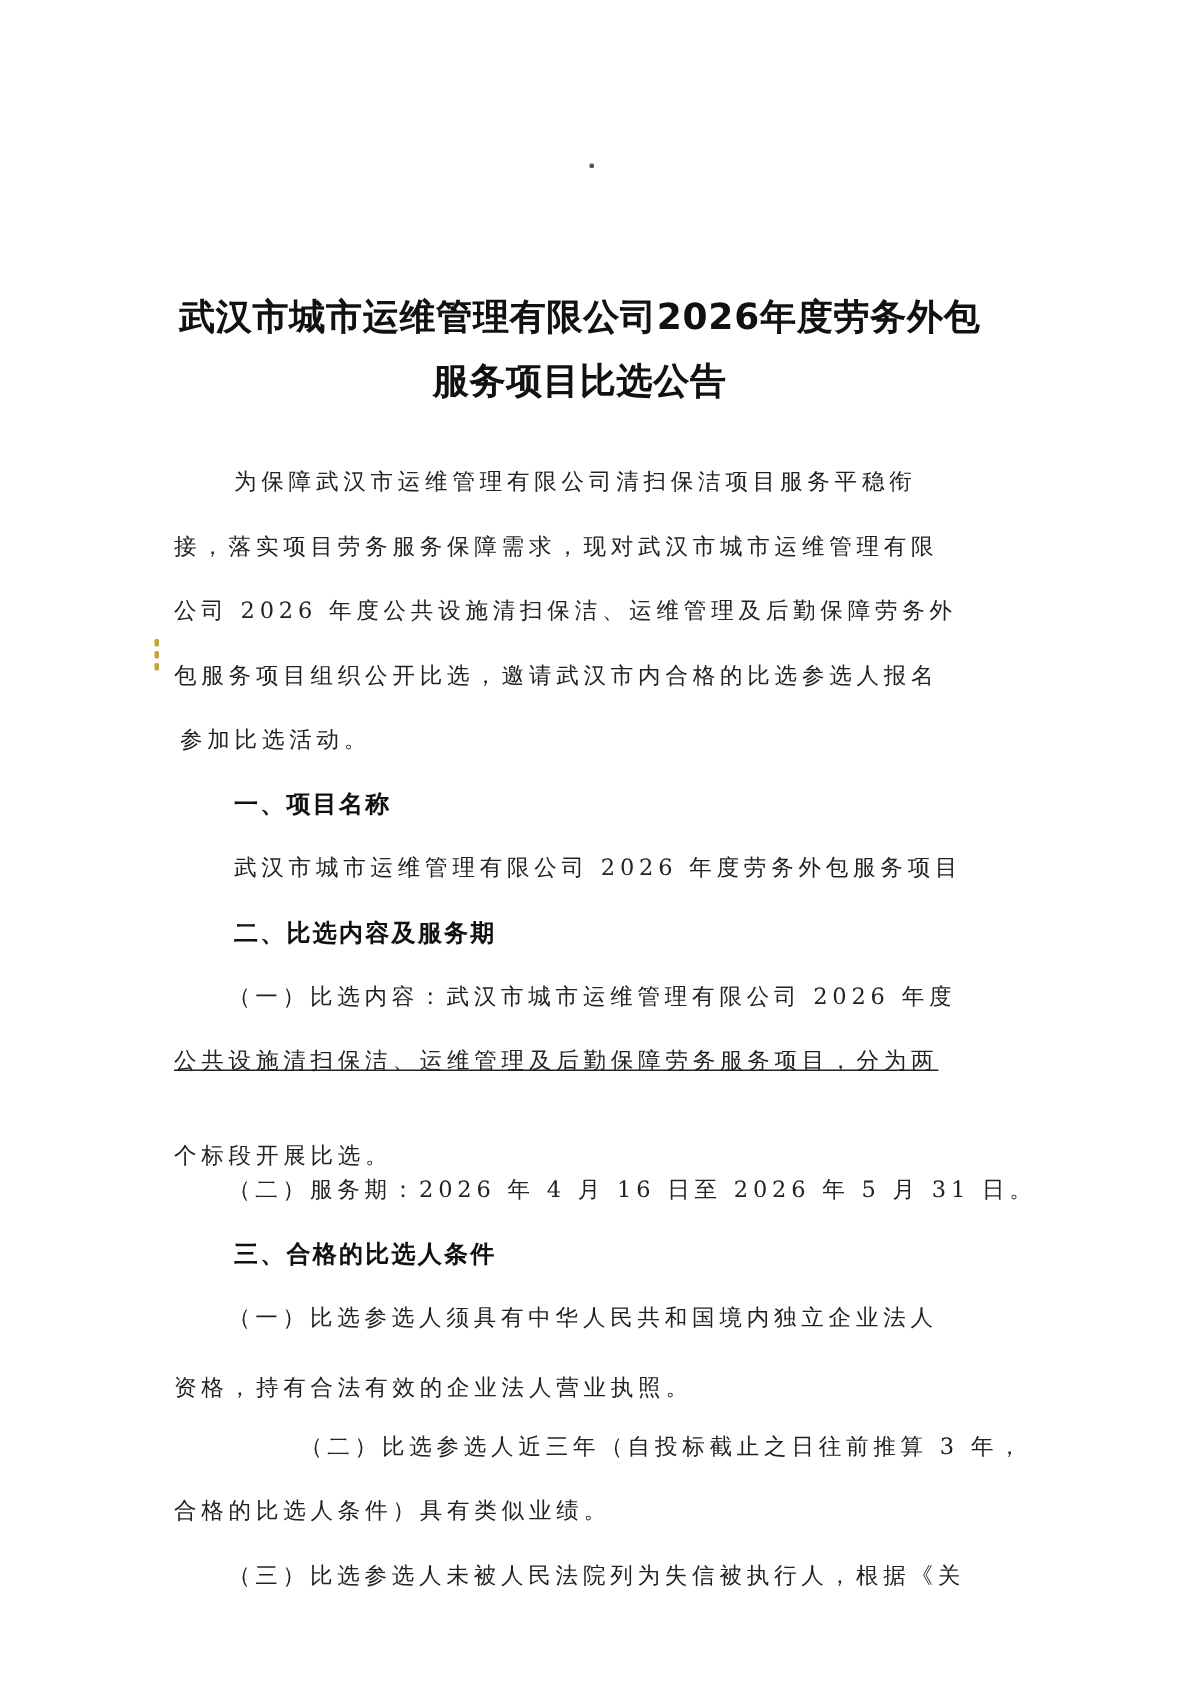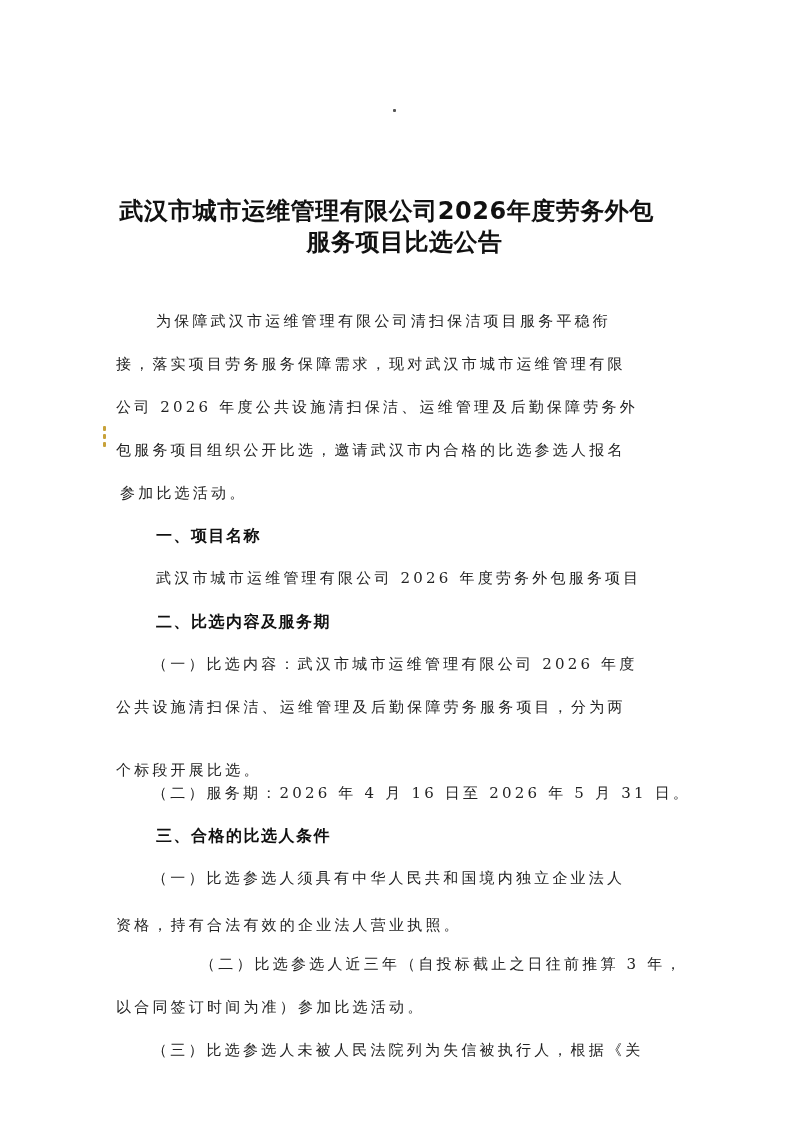--- a/index.html
+++ b/index.html
@@ -9,21 +9,21 @@
   }
   .dot { position: absolute; left: 393px; top: 109px; width: 3px; height: 3px; background: #555; border-radius: 1px; }
   .margin-mark { position: absolute; left: 103px; top: 426px; width: 3px; height: 22px; }
   .margin-mark span { display: block; width: 3px; height: 5px; margin-bottom: 3px; background: #c8a23a; border-radius: 1px; }
   .title {
     position: absolute; left: 0; width: 773px; text-align: center;
     font-family: "DejaVu Sans", "Liberation Sans", sans-serif; font-weight: bold;
     font-size: 24px; letter-spacing: 0.5px; color: #111;
   }
   .t1 { top: 195px; }
-  .t2 { top: 226px; padding-left: 18px; }
+  .t2 { top: 238px; }
   .line {
     position: absolute; font-size: 15px; white-space: nowrap; letter-spacing: 3.2px; color: #222;
   }
   .h { font-family: "DejaVu Sans", "Liberation Sans", sans-serif; font-weight: bold; letter-spacing: 1.5px; color: #111; font-size: 16px; }
 </style>
 </head>
 <body>
 
 <div class="dot"></div>
 <div class="margin-mark">
@@ -39,22 +39,22 @@
 <div class="line" style="left:116px; top:355px;">接，落实项目劳务服务保障需求，现对武汉市城市运维管理有限</div>
 <div class="line" style="left:116px; top:398px;">公司 2026 年度公共设施清扫保洁、运维管理及后勤保障劳务外</div>
 <div class="line" style="left:116px; top:441px;">包服务项目组织公开比选，邀请武汉市内合格的比选参选人报名</div>
 <div class="line" style="left:120px; top:484px;">参加比选活动。</div>
 
 <div class="line h" style="left:156px; top:526px;">一、项目名称</div>
 <div class="line" style="left:156px; top:569px;">武汉市城市运维管理有限公司 2026 年度劳务外包服务项目</div>
 
 <div class="line h" style="left:156px; top:612px;">二、比选内容及服务期</div>
 <div class="line" style="left:152px; top:655px;">（一）比选内容：武汉市城市运维管理有限公司 2026 年度</div>
-<div class="line" style="left:116px; top:698px;">公共设施清扫保洁、运维管理及后勤保障劳务服务项目，分为两</div>
+<div class="line" style="left:116px; top:698px;text-decoration:underline;">公共设施清扫保洁、运维管理及后勤保障劳务服务项目，分为两</div>
 <div class="line" style="left:116px; top:761px;">个标段开展比选。</div>
 <div class="line" style="left:152px; top:784px;">（二）服务期：2026 年 4 月 16 日至 2026 年 5 月 31 日。</div>
 
 <div class="line h" style="left:156px; top:826px;">三、合格的比选人条件</div>
 <div class="line" style="left:152px; top:869px;">（一）比选参选人须具有中华人民共和国境内独立企业法人</div>
 <div class="line" style="left:116px; top:916px;text-align:right;">资格，持有合法有效的企业法人营业执照。</div>
 <div class="line" style="left:152px; top:955px;margin-left:48px;">（二）比选参选人近三年（自投标截止之日往前推算 3 年，</div>
-<div class="line" style="left:116px; top:998px;">以合同签订时间为准）参加比选活动。</div>
+<div class="line" style="left:116px; top:998px;">合格的比选人条件）具有类似业绩。</div>
 <div class="line" style="left:152px; top:1041px;">（三）比选参选人未被人民法院列为失信被执行人，根据《关</div>
 
 </body></html>

